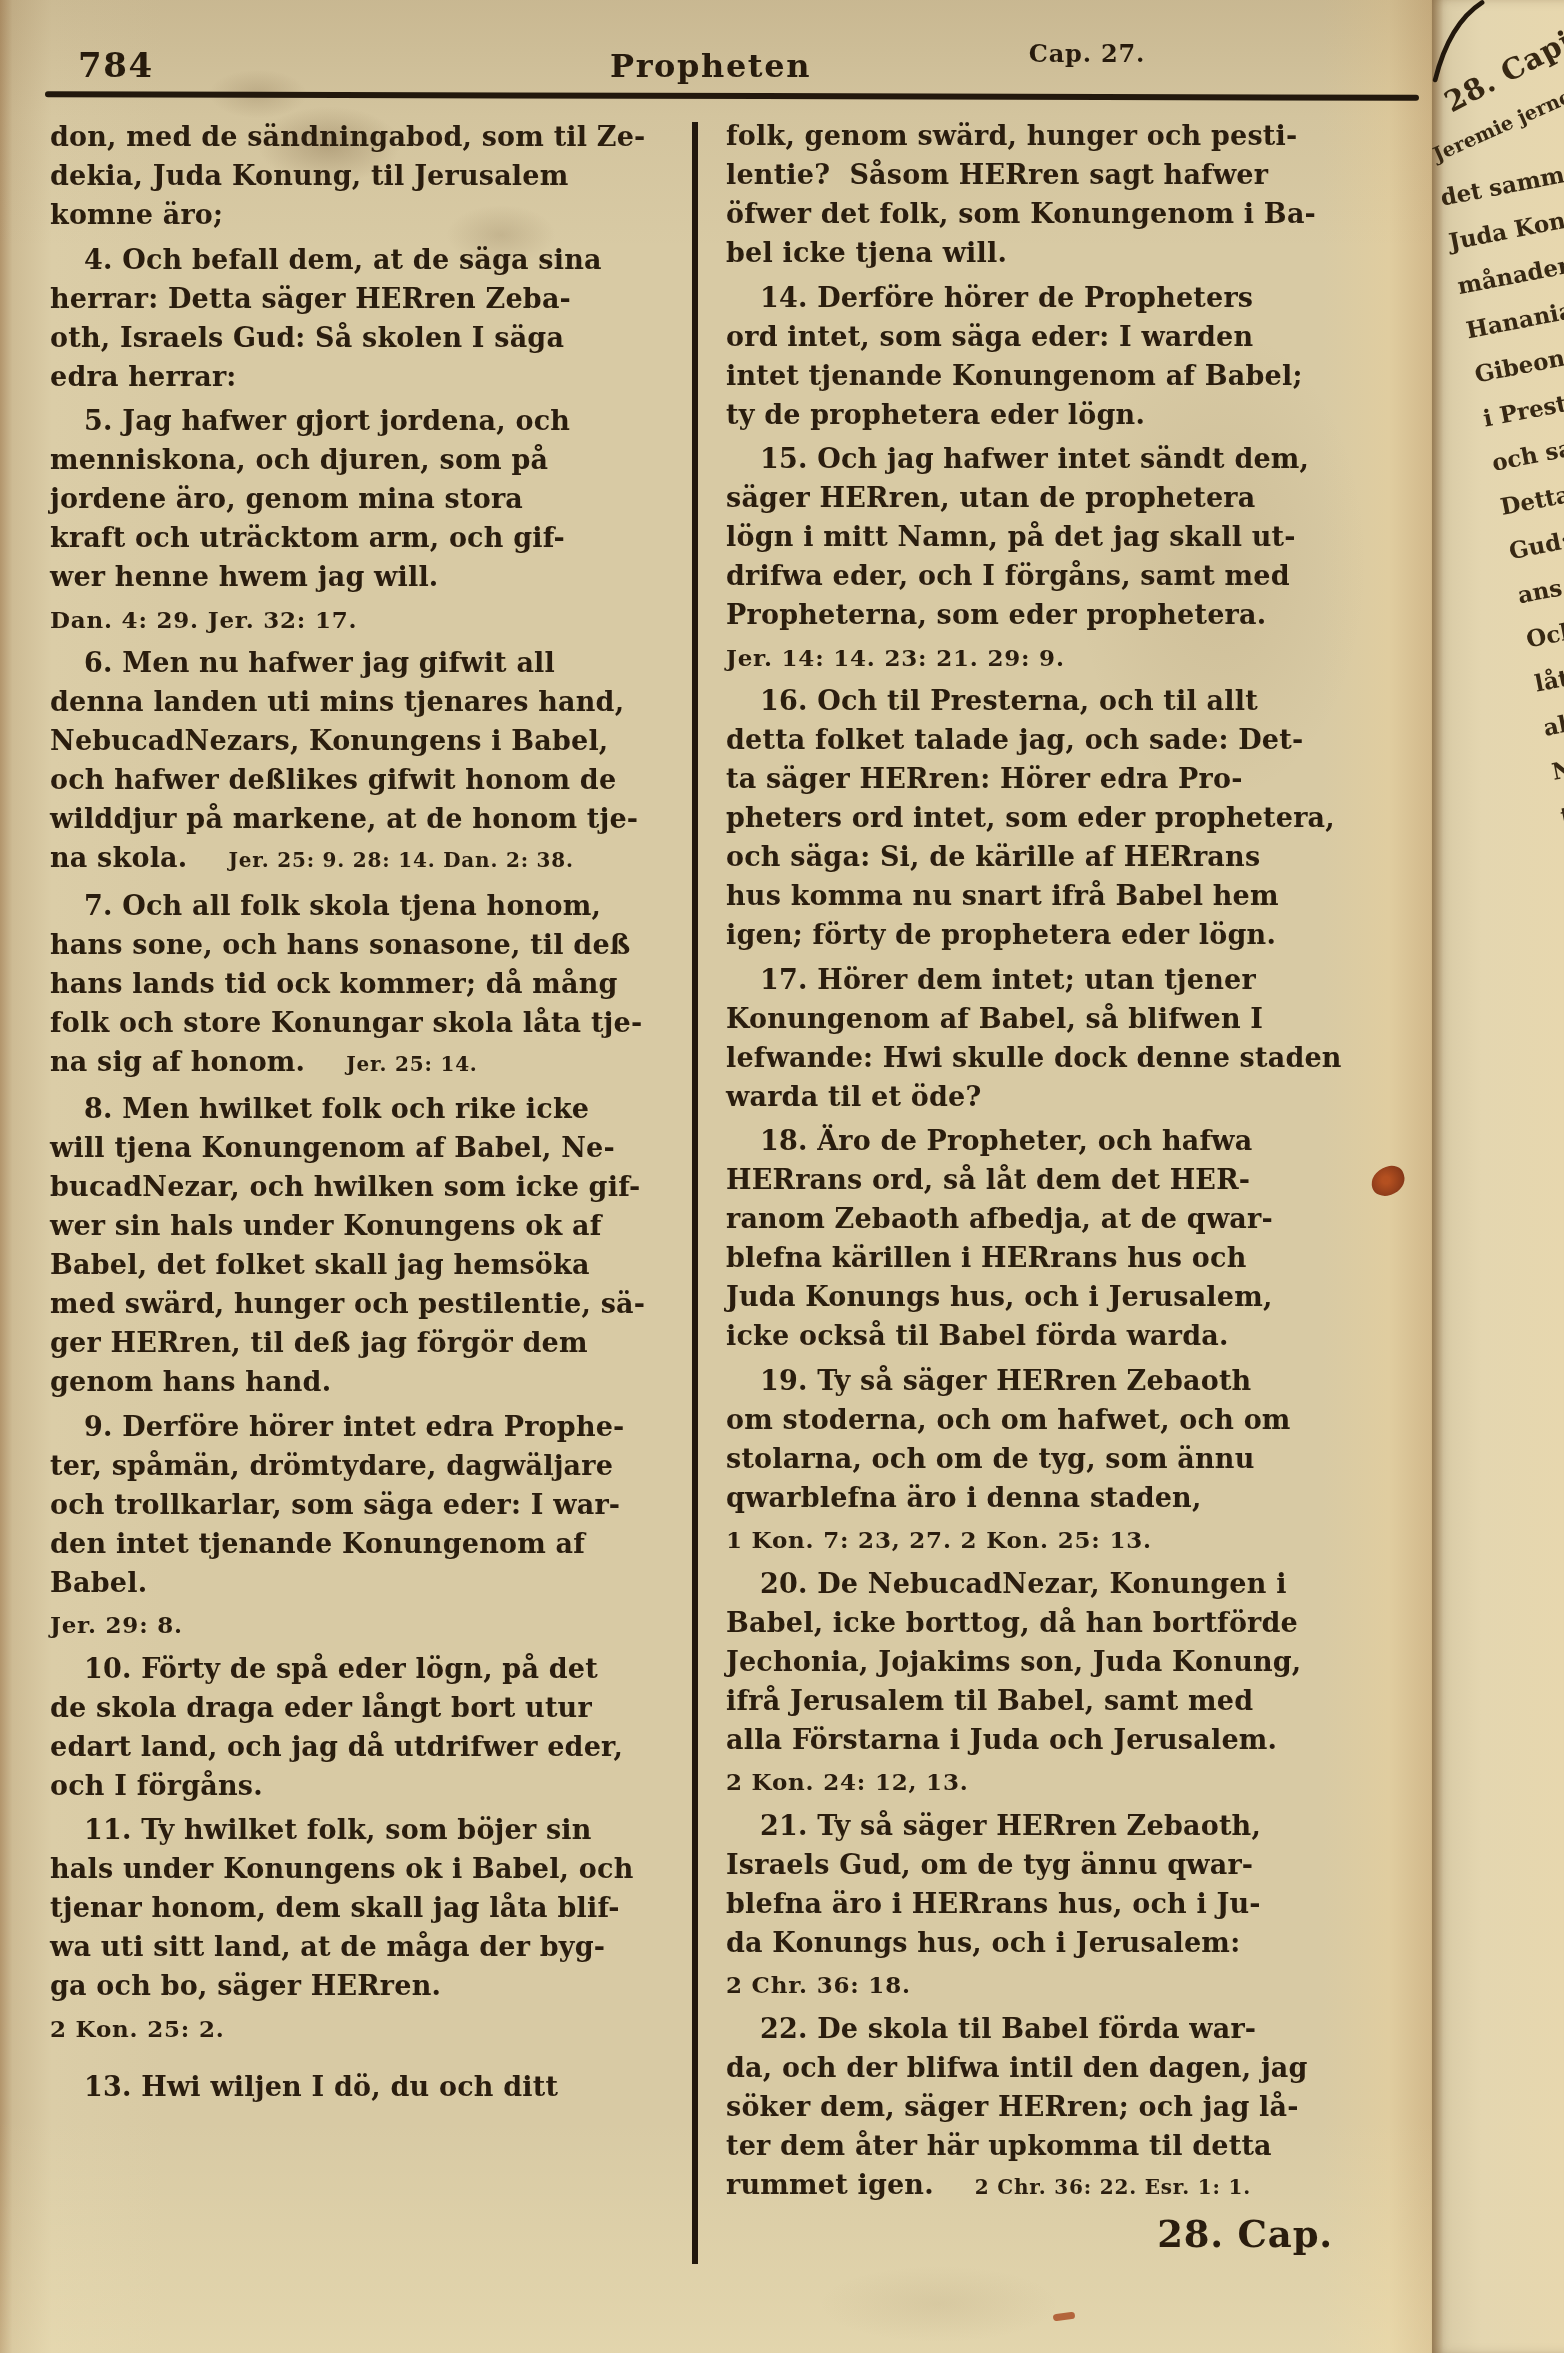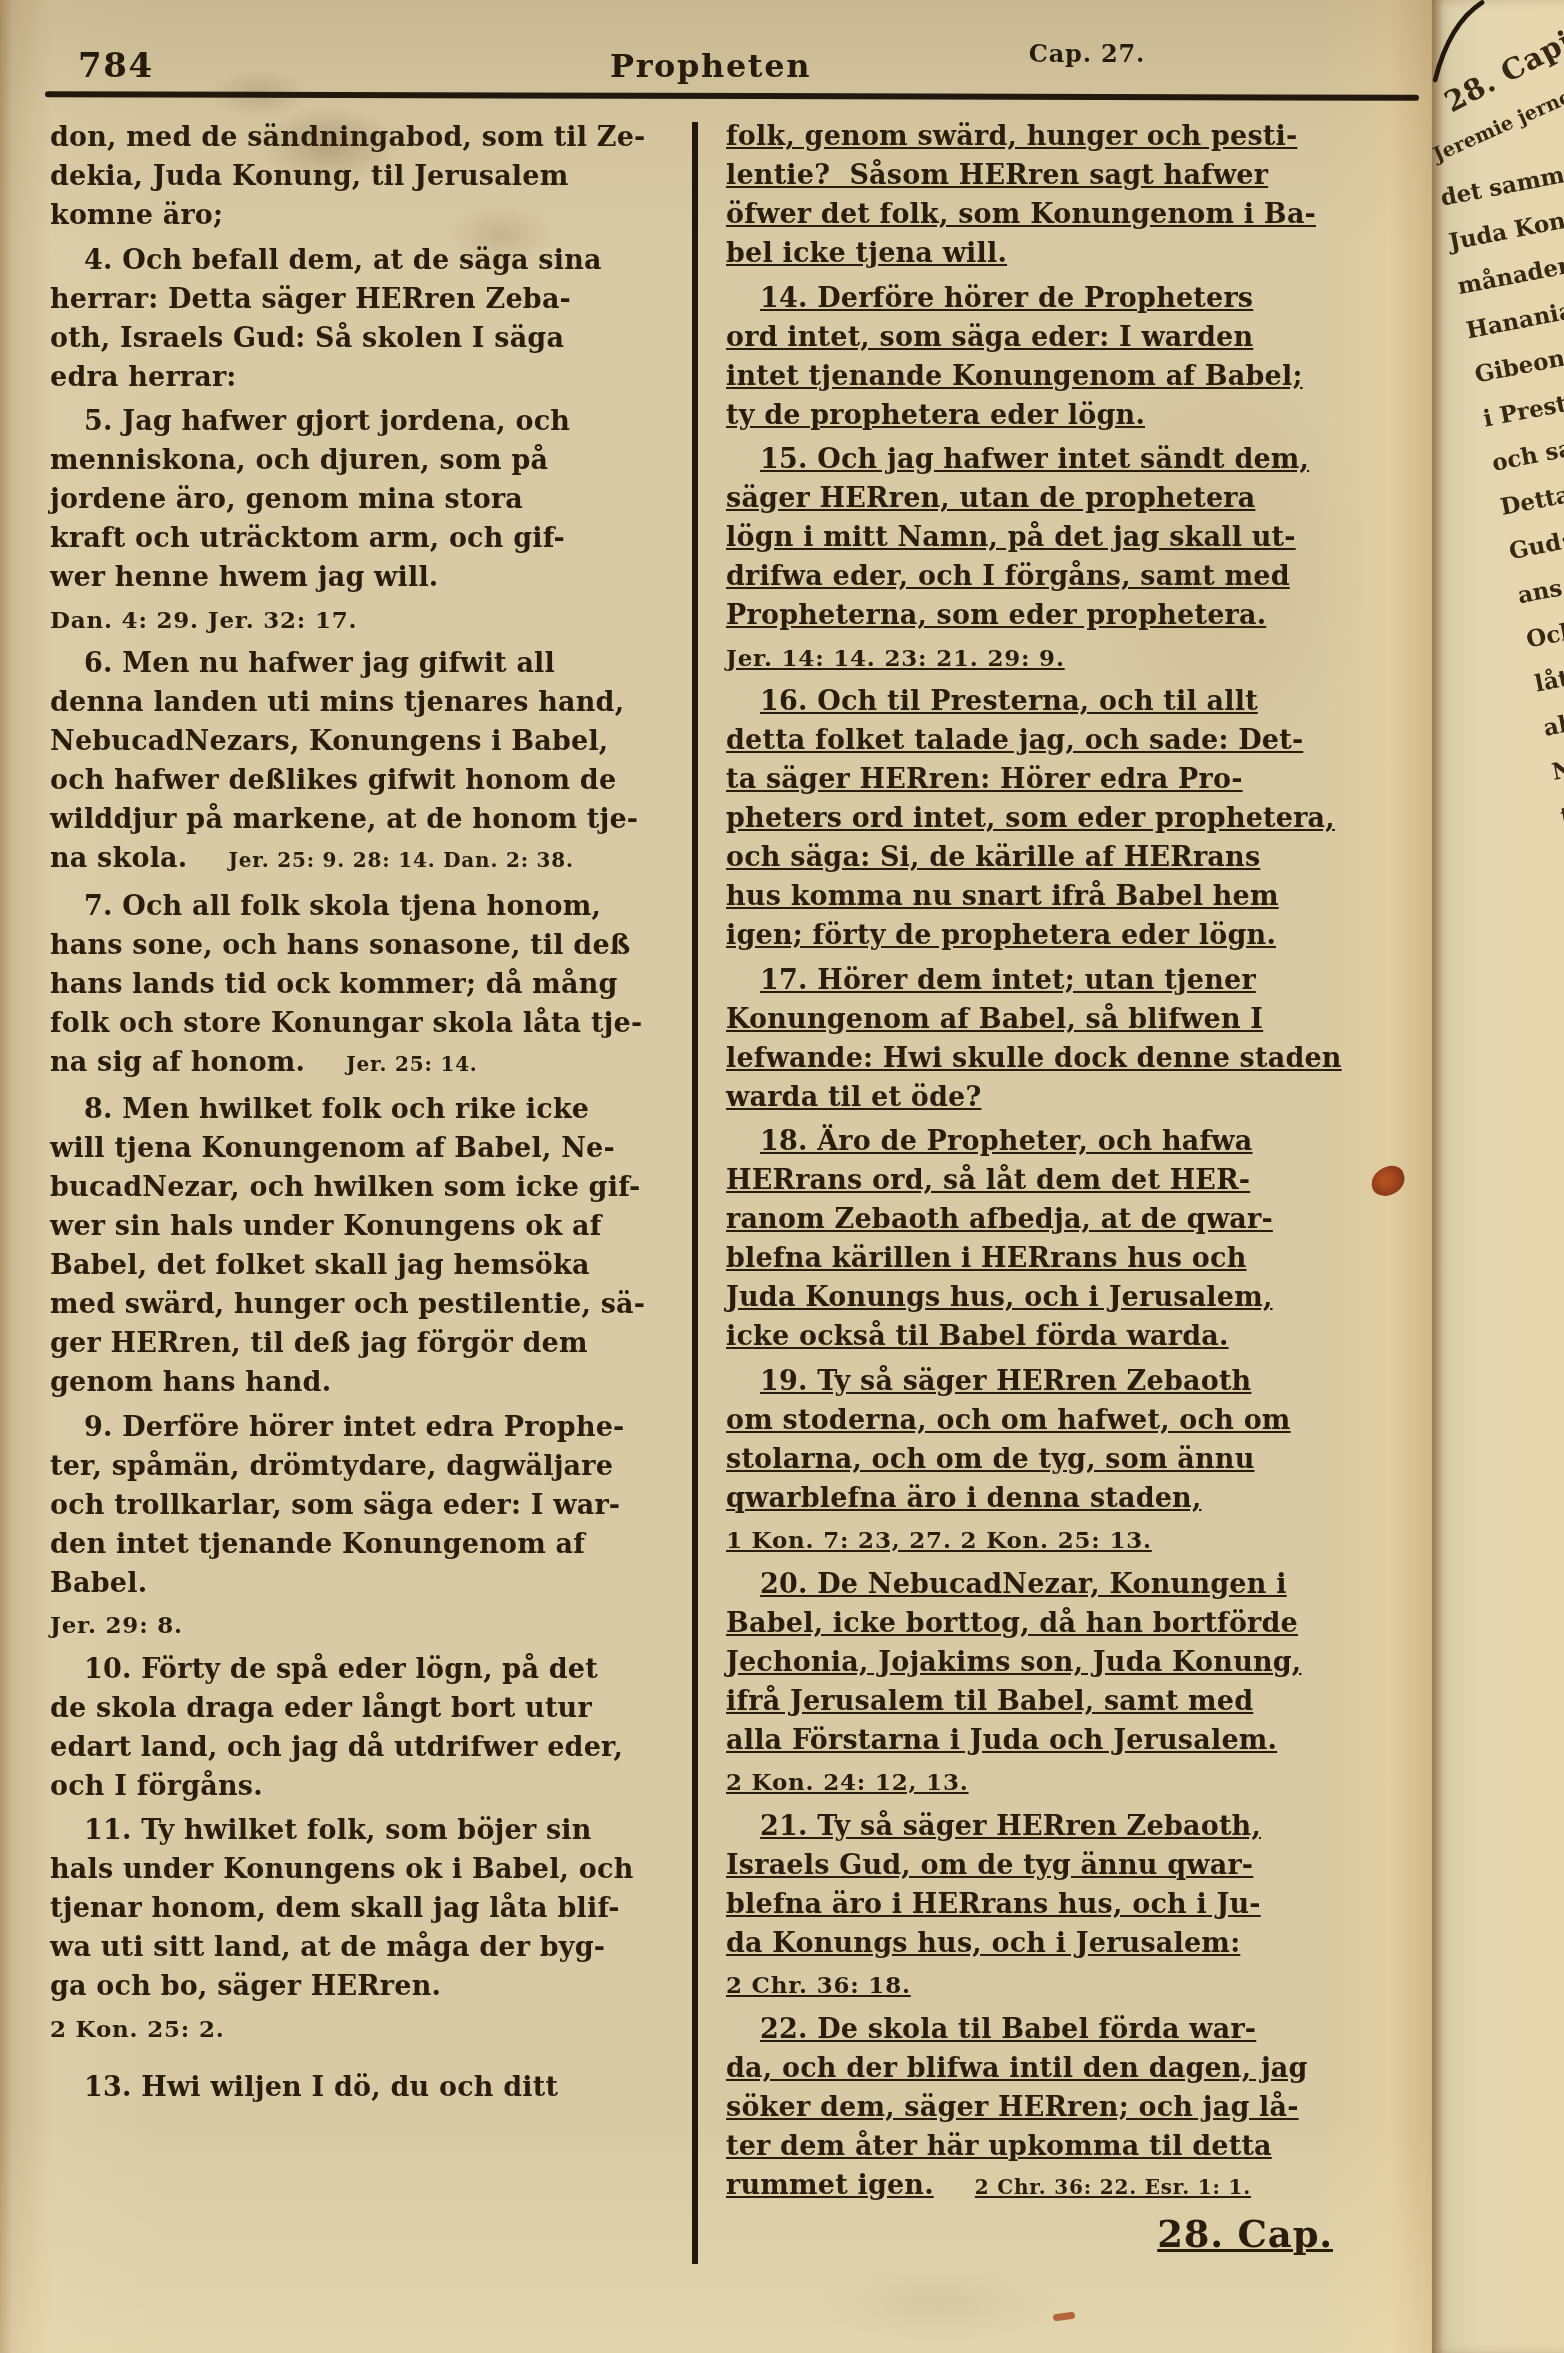--- a/index.html
+++ b/index.html
@@ -22,21 +22,21 @@
   .hdr-title{position:absolute;left:610px;top:47px;width:235px;text-align:left;
     font-size:32px;font-weight:700;letter-spacing:1.6px;}
   .hdr-chap{position:absolute;left:1001px;top:39px;width:172px;text-align:center;
     font-size:24px;font-weight:700;letter-spacing:0.8px;}
   .head-rule{position:absolute;left:45px;top:93px;width:1374px;height:6.3px;background:#22180d;
     border-radius:3.1px;transform:rotate(.15deg);}
   
   .col{position:absolute;font-weight:700;font-size:27px;line-height:39px;
     letter-spacing:0.2px;color:#2a1d0e;}
   .col-left{left:50px;top:117px;width:635px;}
-  .col-right{left:726px;top:116px;width:685px;text-decoration:underline;}
+  .col-right{left:726px;top:116px;width:685px;}
   .divider{position:absolute;left:692px;top:122px;width:5.5px;height:2142px;background:#22180d;}
   .verse,.cont{margin:0 0 5.5px 0;text-indent:34px;}
   .cont{text-indent:0;}
   .gap-top{margin-top:20.3px;}
   .lines{white-space:pre-wrap;}
   .ref{font-size:23px;line-height:36px;text-align:left;margin:0 0 5.5px 0;font-weight:700;
     letter-spacing:0.8px;}
   .inline-ref{font-size:20px;letter-spacing:0.8px;margin-left:41px;}
   .chap-head{font-size:37px;line-height:45px;font-weight:700;text-align:right;
     padding-right:78px;margin-top:5px;letter-spacing:0.8px;}

